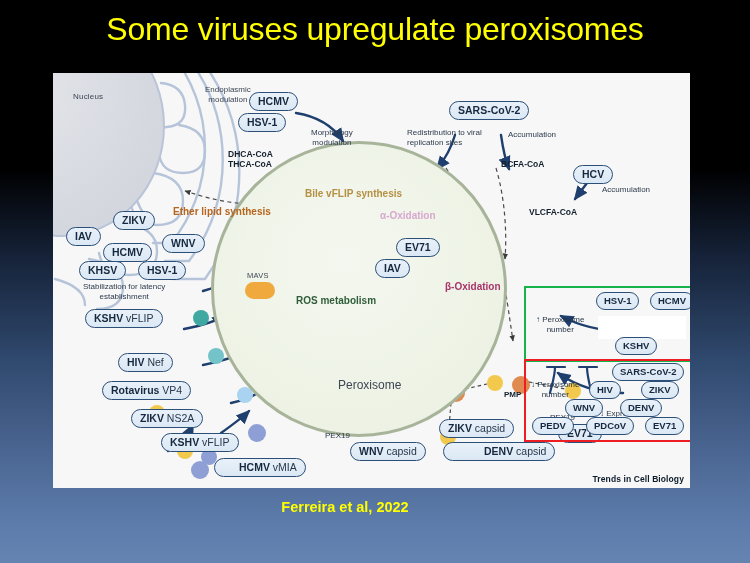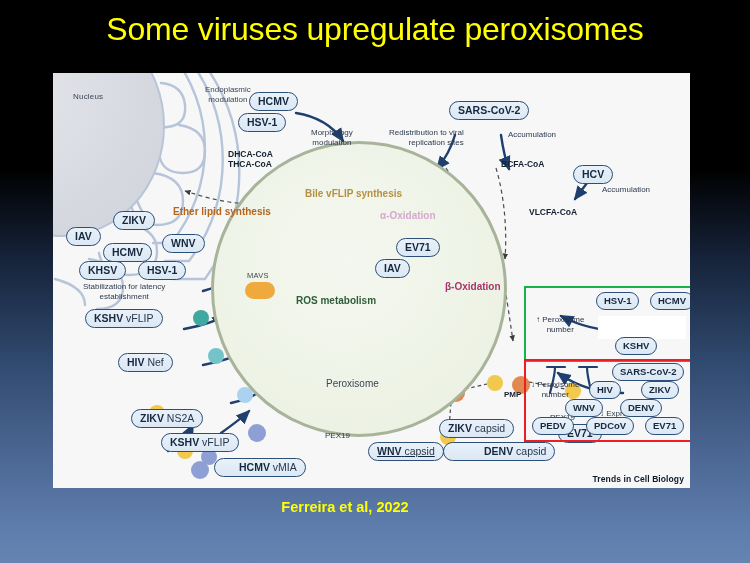--- a/index.html
+++ b/index.html
@@ -80,22 +80,22 @@
   }
   
   #peroxisome {
     left: 158px; top: 68px;
     width: 290px; height: 290px;
     border-radius: 50%;
     background: radial-gradient(circle at 45% 40%, #f4f7ef 0%, #eef3e6 60%, #e9efe0 100%);
     border: 3px solid #a8b49a;
   }
   #peroxisome-label {
-    left: 273px; top: 305px;
-    font-size: 10px; color: #3d4654;
+    left: 285px; top: 305px;
+    font-size: 12px; color: #3d4654;
   }
   #mavs-blob {
     left: 192px; top: 209px;
     width: 30px; height: 17px;
     border-radius: 9px;
     background: #f0a93c;
   }
   #mavs-label {
     left: 194px; top: 198px;
     font-size: 7.5px; color: #3d4654; letter-spacing: .3px;
@@ -305,21 +305,21 @@
 
     <div class="pill" style="left:196px; top:19px;">HCMV</div>
     <div class="pill" style="left:185px; top:40px;">HSV-1</div>
     <div class="pill" style="left:396px; top:28px;">SARS-CoV-2</div>
     <div class="pill" style="left:520px; top:92px;">HCV</div>
 
     <div class="proc" style="left:258px; top:55px; text-align:center;">
       <span>Morphology</span><br>
       <span>modulation</span>
     </div>
-    <div class="proc" style="left:336px; top:55px; text-align:right;">
+    <div class="proc" style="left:354px; top:55px; text-align:left;">
       <span>Redistribution to viral</span><br>
       <span>replication sites</span>
     </div>
     <div class="proc" style="left:455px; top:57px;">Accumulation</div>
     <div class="proc" style="left:549px; top:112px;">Accumulation</div>
 
     <div class="meta" style="left:175px; top:76px;">DHCA-CoA</div>
     <div class="meta" style="left:175px; top:86px;">THCA-CoA</div>
     <div class="meta" style="left:448px; top:86px;">BCFA-CoA</div>
     <div class="meta" style="left:476px; top:134px;">VLCFA-CoA</div>
@@ -349,38 +349,42 @@
     </div>
 
     <div class="pill" style="left:32px; top:236px;">
       <span>KSHV</span>
       <span class="light">vFLIP</span>
     </div>
     <div class="pill" style="left:65px; top:280px;">
       <span>HIV</span>
       <span class="light">Nef</span>
     </div>
+    <div class="pill" style="left:49px; top:308px;">
+      <span>Rotavirus</span>
+      <span class="light">VP4</span>
+    </div>
     <div class="pill" style="left:78px; top:336px;">
       <span>ZIKV</span>
       <span class="light">NS2A</span>
     </div>
     <div class="pill" style="left:108px; top:360px;">
       <span>KSHV</span>
       <span class="light">vFLIP</span>
     </div>
     <div class="pill" style="left:161px; top:385px;padding-left:24px;">
       <span>HCMV</span>
       <span class="light">vMIA</span>
     </div>
 
     <div class="pill" style="left:386px; top:346px;">
       <span>ZIKV</span>
       <span class="light">capsid</span>
     </div>
-    <div class="pill" style="left:315px; top:369px;text-decoration:underline;">
+    <div class="pill" style="left:297px; top:369px;">
       <span>WNV</span>
       <span class="light">capsid</span>
     </div>
     <div class="pill" style="left:390px; top:369px;padding-left:40px;">
       <span>DENV</span>
       <span class="light">capsid</span>
     </div>
 
     <div class="proc" style="left:547px; top:336px;">↓ Expression</div>
     <div class="pill" style="left:505px; top:351px;">EV71</div>

